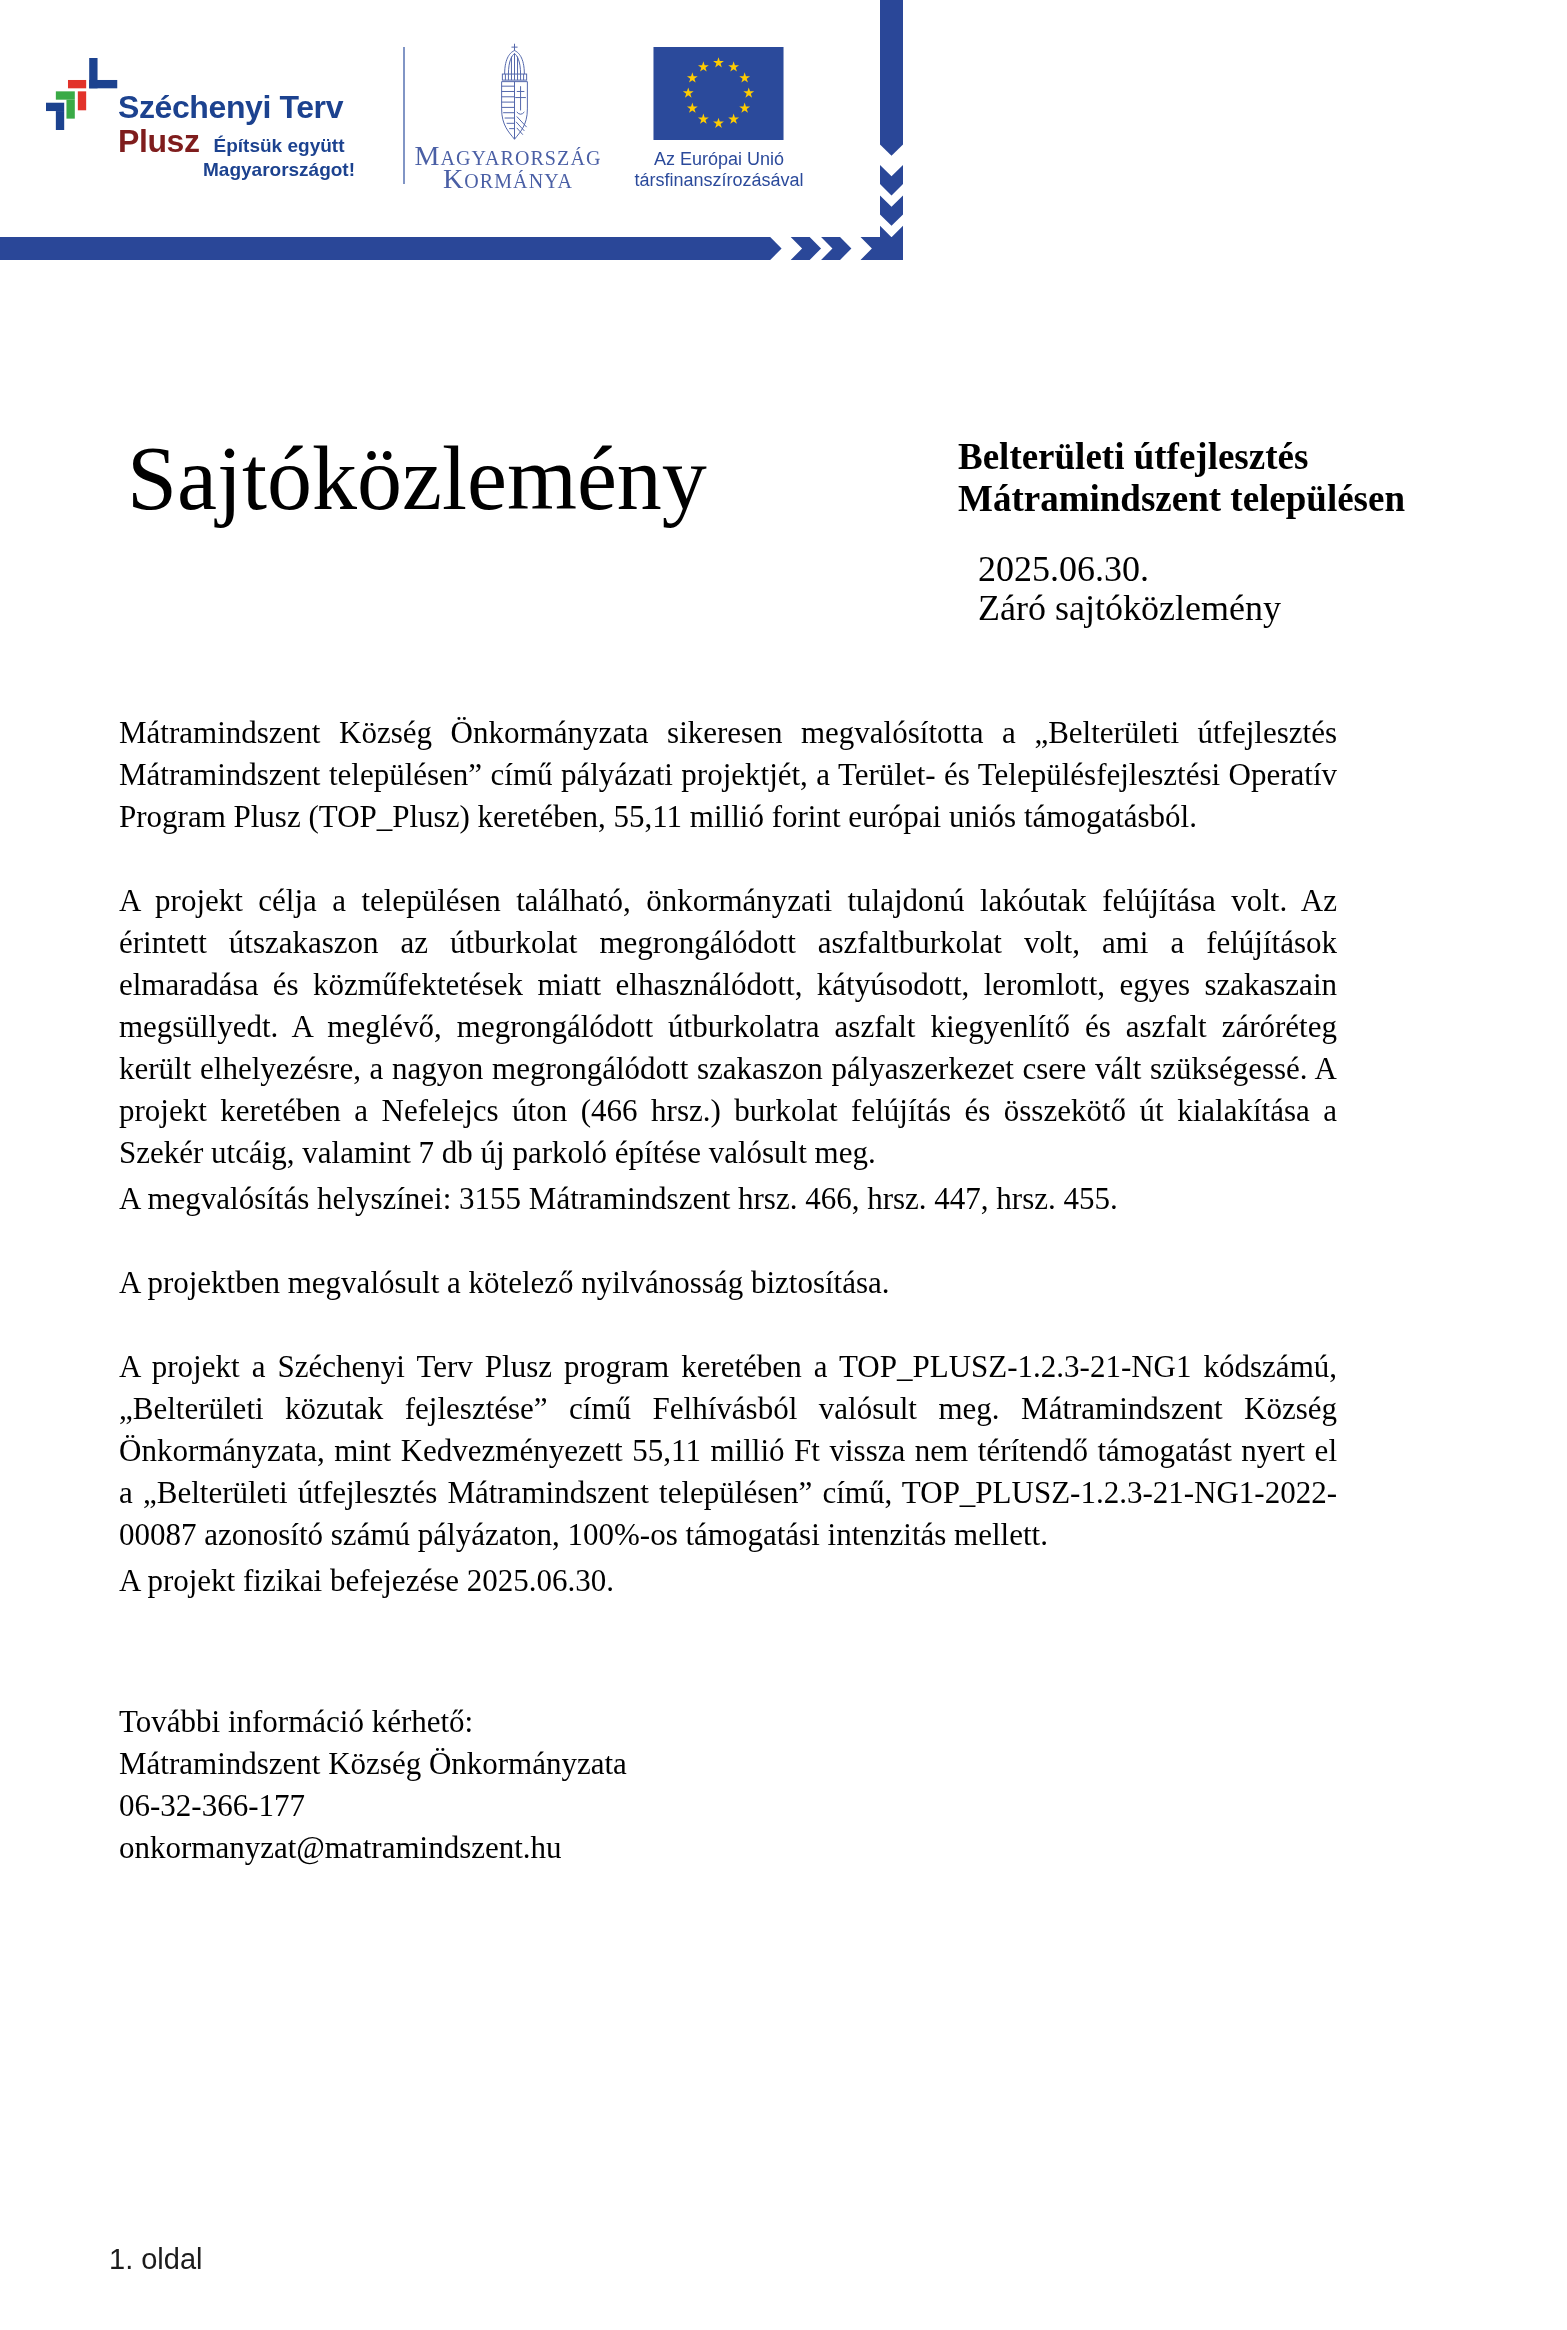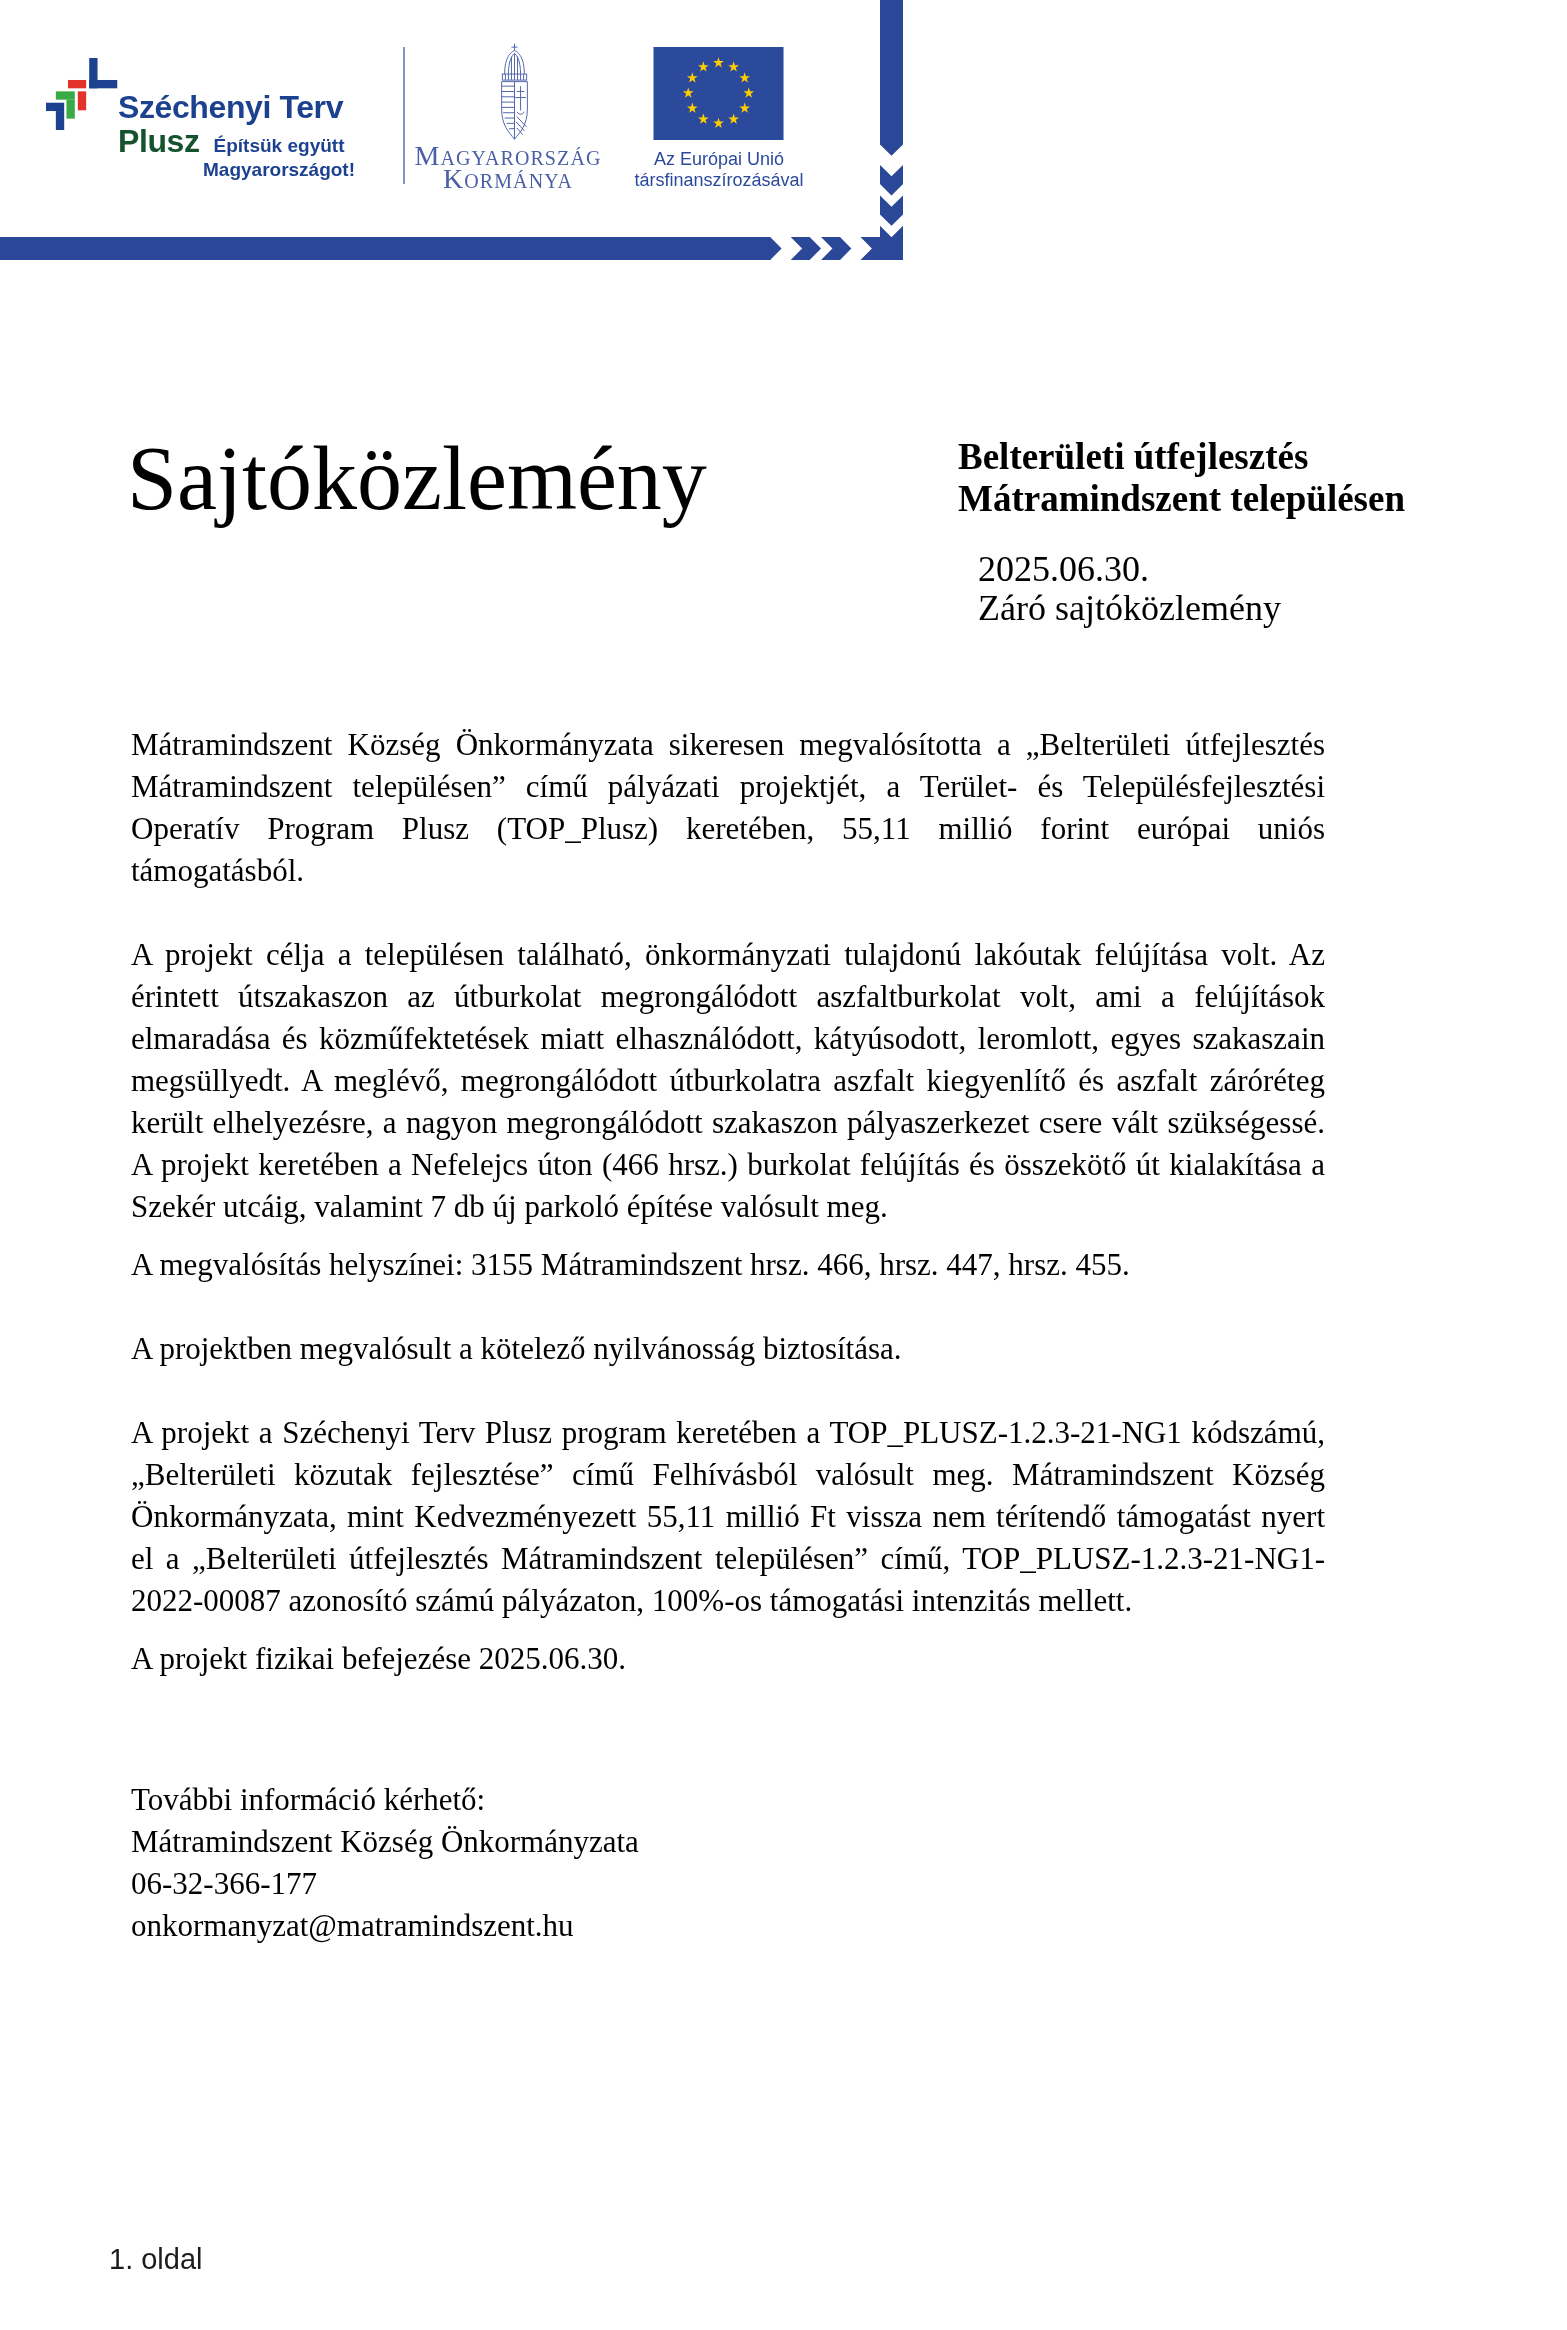--- a/index.html
+++ b/index.html
@@ -11,21 +11,21 @@
 
   
   .hbar{left:0;top:237px;width:903px;height:23px;}
   .vbar{left:880px;top:0;width:23px;height:260px;}
 
   
   .logo-mark{left:46px;top:58px;width:72px;height:72px;}
   .logo-text1{left:118px;top:90px;font-family:"Liberation Sans",sans-serif;
     font-weight:700;font-size:32px;line-height:35px;color:#1c428f;letter-spacing:-0.4px;}
   .logo-text2{left:118px;top:124px;font-family:"Liberation Sans",sans-serif;
-    font-weight:700;font-size:32px;line-height:35px;color:#14532d;letter-spacing:-0.4px;}
+    font-weight:700;font-size:32px;line-height:35px;color:#7f1d1d;letter-spacing:-0.4px;}
   .logo-tagline{left:203px;top:134px;font-family:"Liberation Sans",sans-serif;
     font-weight:700;font-size:19px;line-height:23.5px;color:#1c428f;text-align:center;}
   .divider{left:403px;top:47px;width:1.5px;height:137px;background:#8195c5;}
 
   .arms{left:491px;top:42px;width:47px;height:102px;}
   .arms-caption{left:411px;top:144px;width:194px;text-align:center;
     color:#4a5fa5;font-size:28px;line-height:23px;font-variant:small-caps;letter-spacing:1.1px;}
 
   .euflag{left:653px;top:47px;width:131px;height:93px;}
   .eu-caption{left:624px;top:149px;width:190px;text-align:center;
@@ -33,21 +33,21 @@
     line-height:21px;color:#2b4a9b;}
 
   
   .doc-title{left:127px;top:433px;font-size:90px;line-height:91px;color:#000;}
   .project-title{left:958px;top:436px;width:607px;font-weight:700;
     font-size:37px;line-height:42px;}
   .meta-block{left:958px;top:550px;width:607px;font-size:36px;line-height:39px;margin-left:20px;}
 
   
   .body-col{left:115px;top:708px;width:1226px;font-size:31px;line-height:42px;}
-  .body-col p{margin:16px;text-align:justify;}
+  .body-col p{margin:4px;text-align:justify;}
   .body-col p + p{margin-top:42px;}
   .plain{text-align:left !important;}
   .contact{margin-top:99px !important;}
 
   .footer{left:109px;top:2243px;font-family:"Liberation Sans",sans-serif;
     font-size:29px;color:#1b1b1b;}
 </style>
 </head>
 <body>
 

